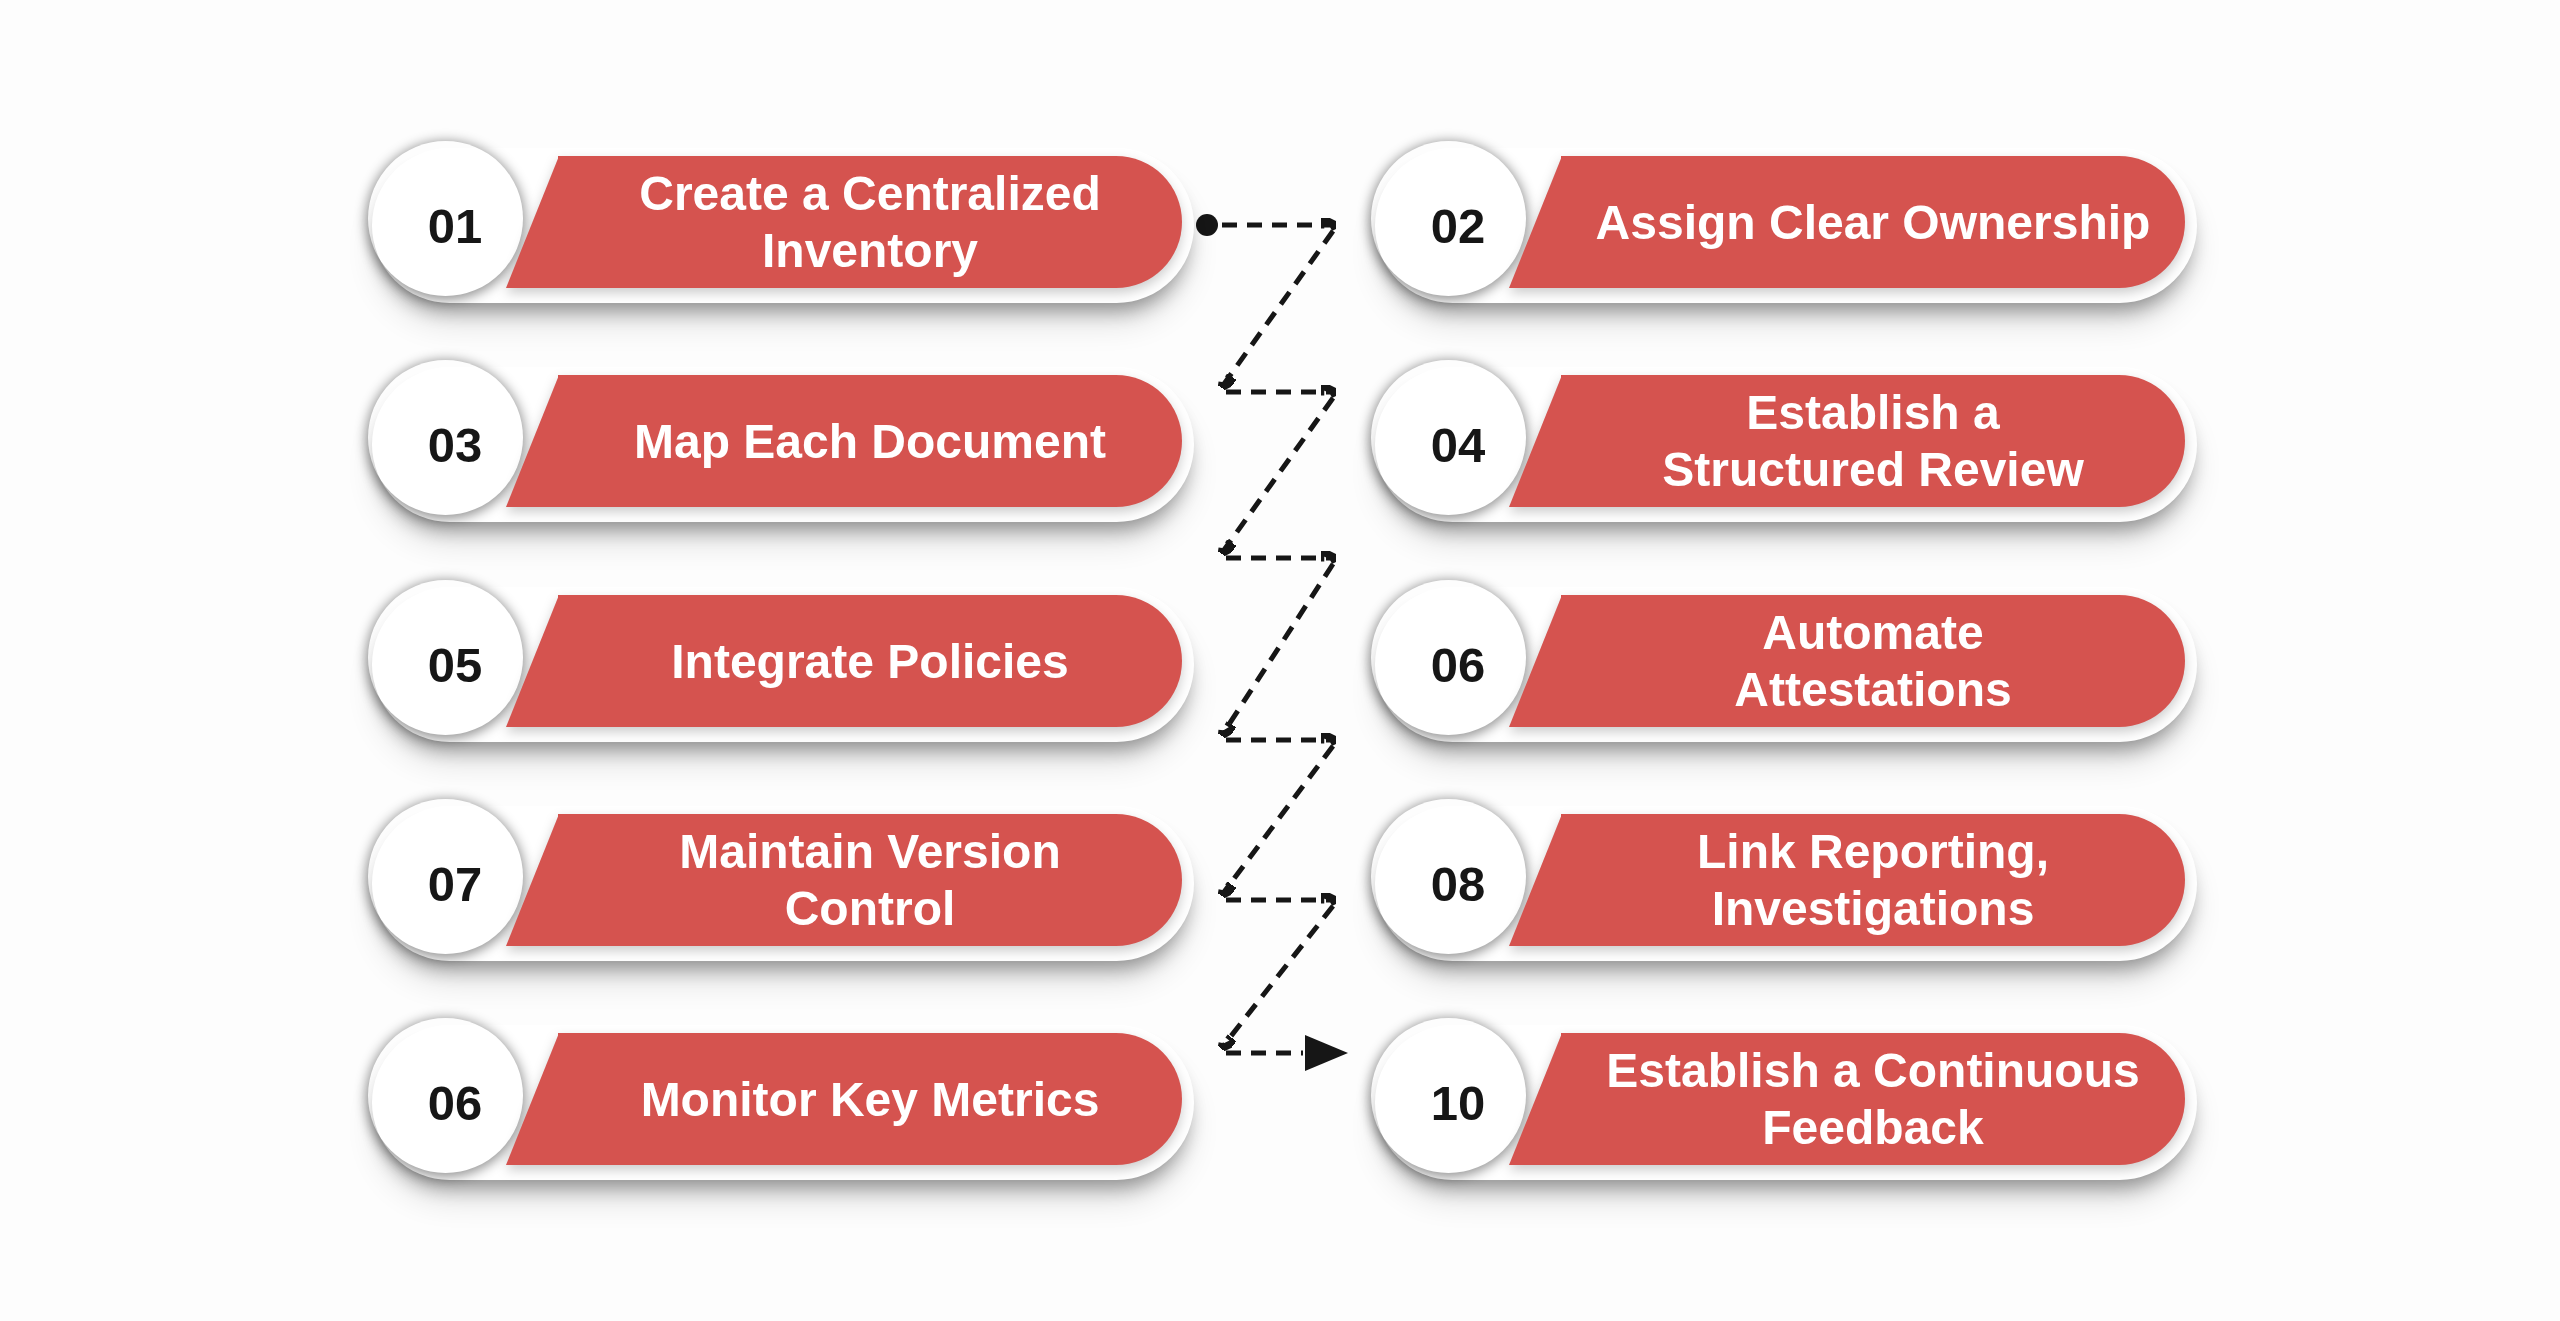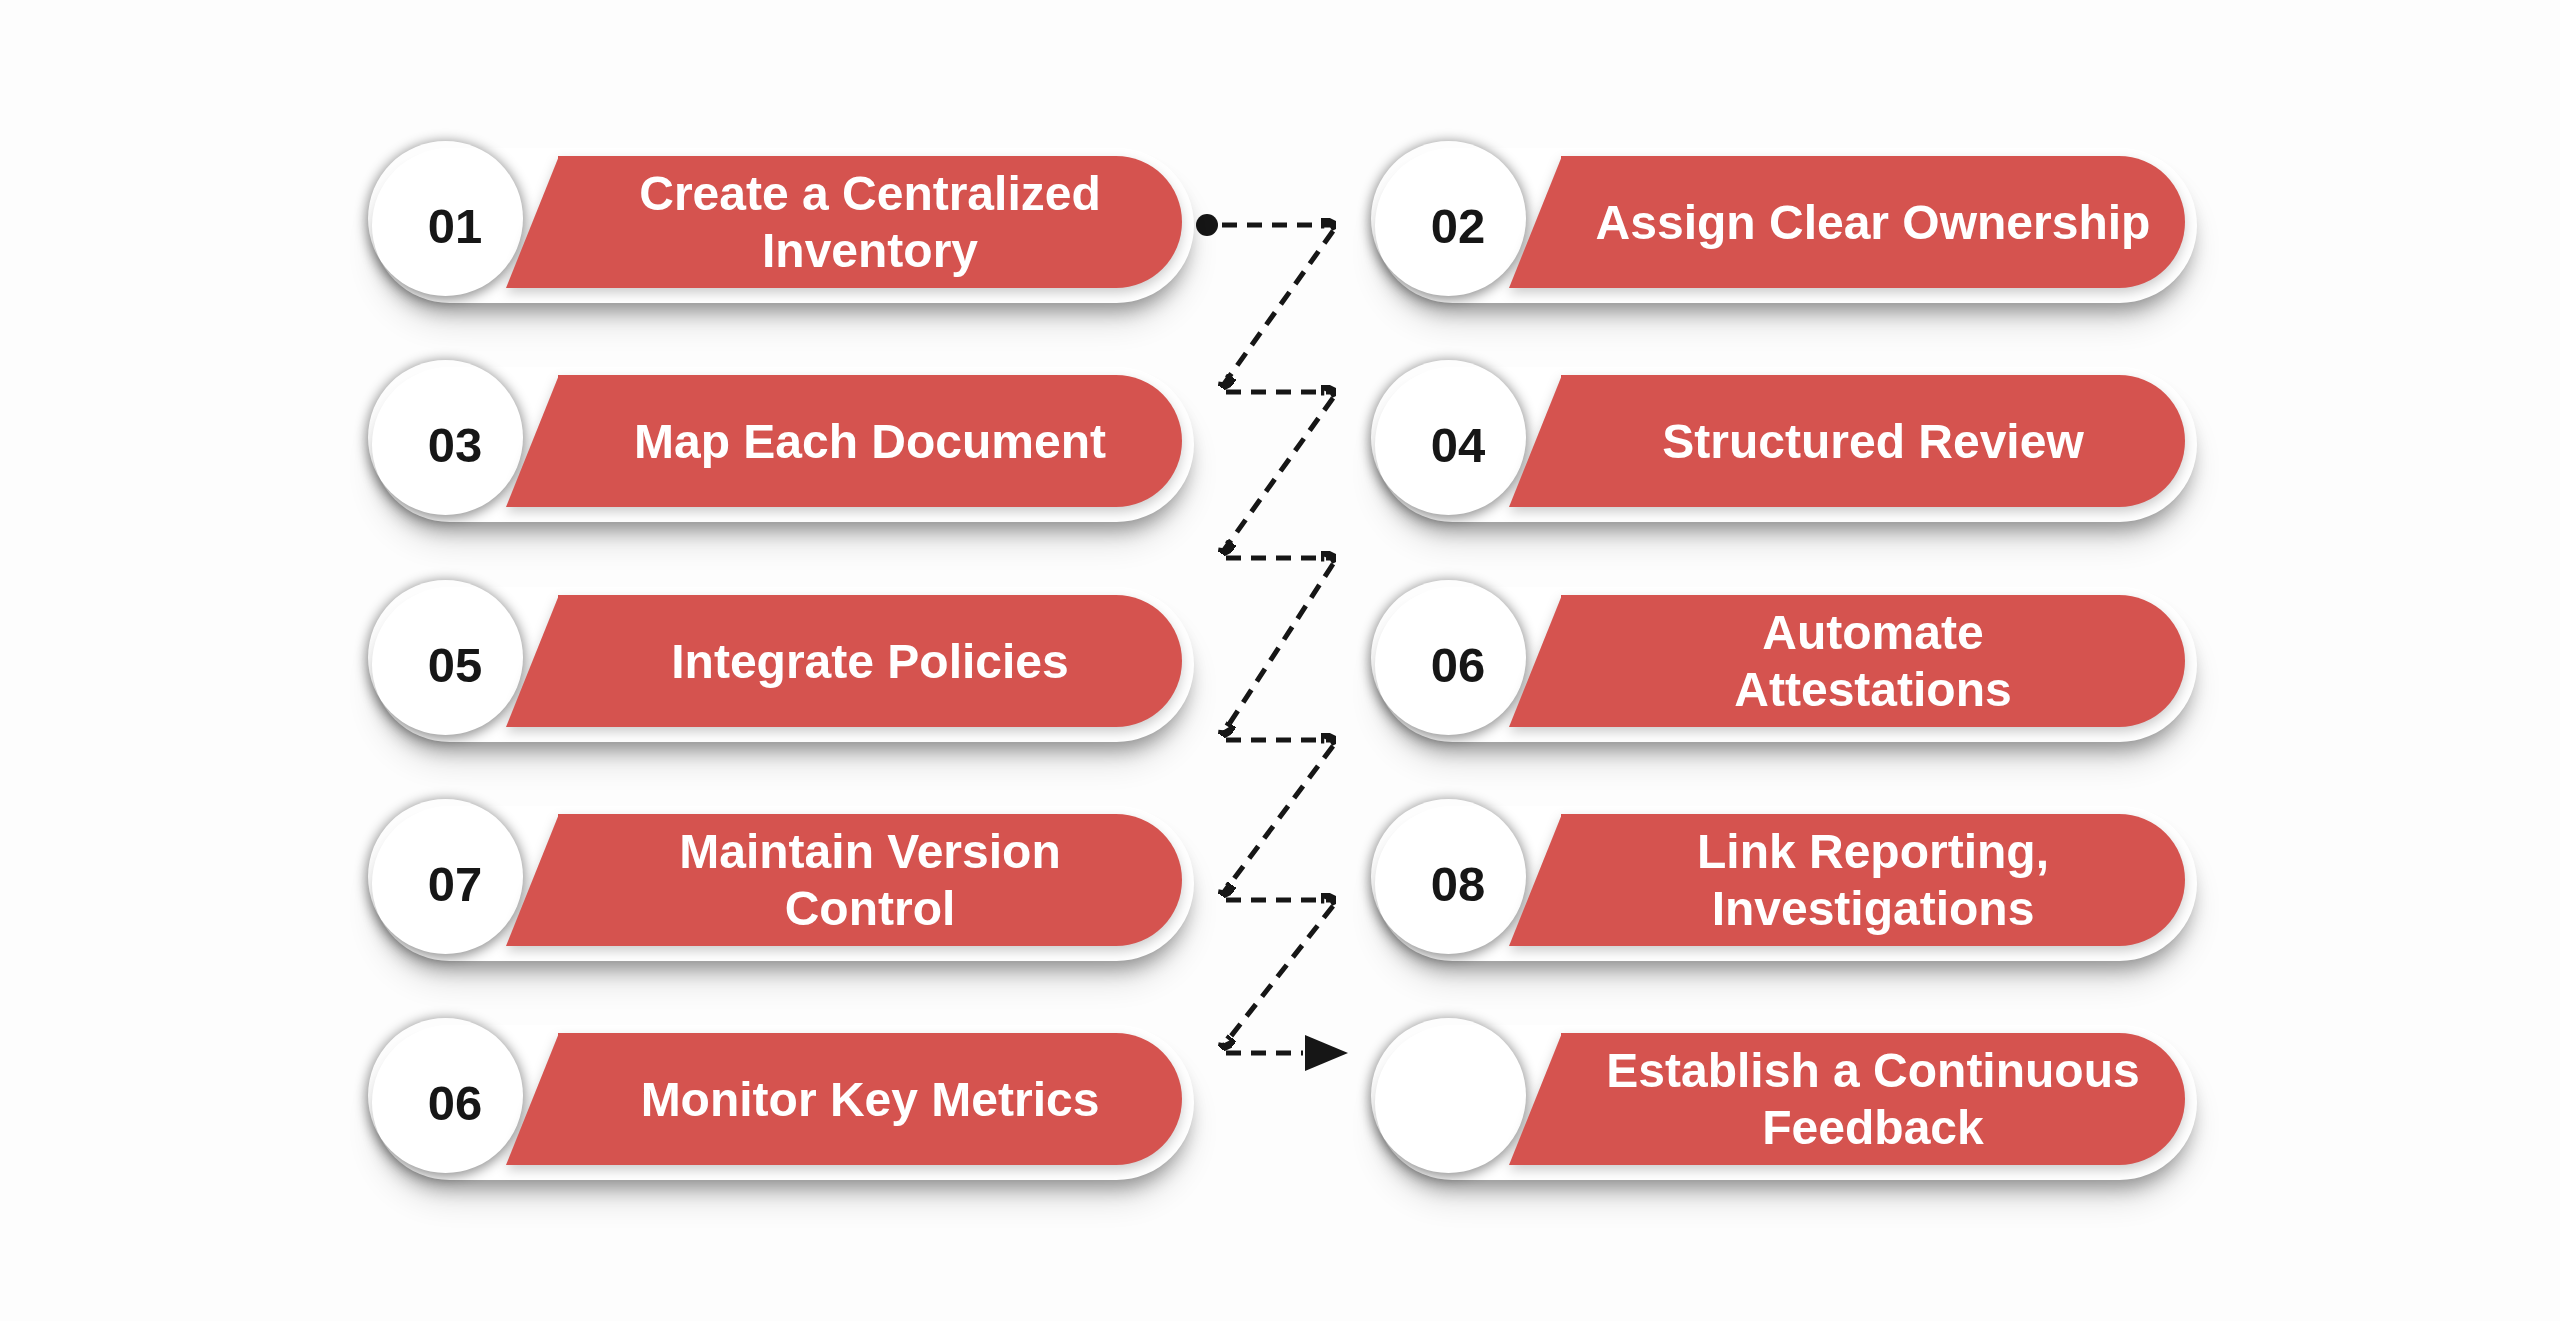--- a/index.html
+++ b/index.html
@@ -171,20 +171,21 @@
         <div class="line">Map Each Document</div>
 
       </div>
     </div>
   </div>
 
   <div class="pill right r1">
     <span class="num">04</span>
     <div class="band">
       <div class="lines">
+        <div class="line">Establish a</div>
         <div class="line">Structured Review</div>
       </div>
     </div>
   </div>
 
   <div class="pill left r2">
     <span class="num">05</span>
     <div class="band">
       <div class="lines">
         <div class="line">Integrate Policies</div>
@@ -227,20 +228,21 @@
     <span class="num">06</span>
     <div class="band">
       <div class="lines">
         <div class="line">Monitor Key Metrics</div>
 
       </div>
     </div>
   </div>
 
   <div class="pill right r4">
+    <span class="num">10</span>
     <div class="band">
       <div class="lines">
         <div class="line">Establish a Continuous</div>
         <div class="line">Feedback</div>
       </div>
     </div>
   </div>
 
 </div>
 

